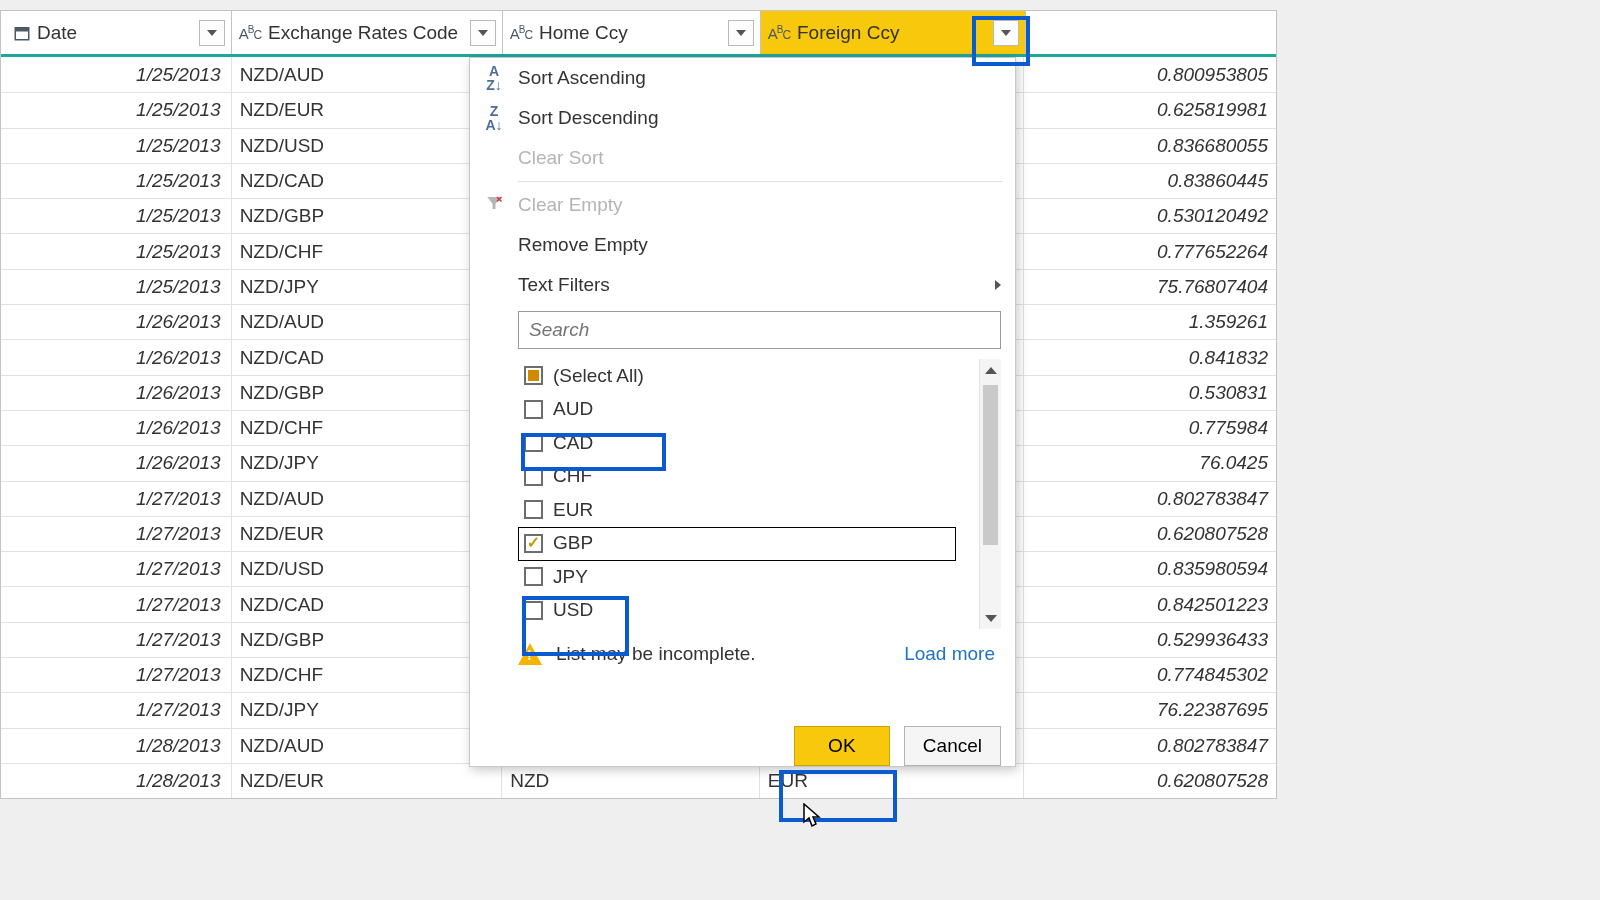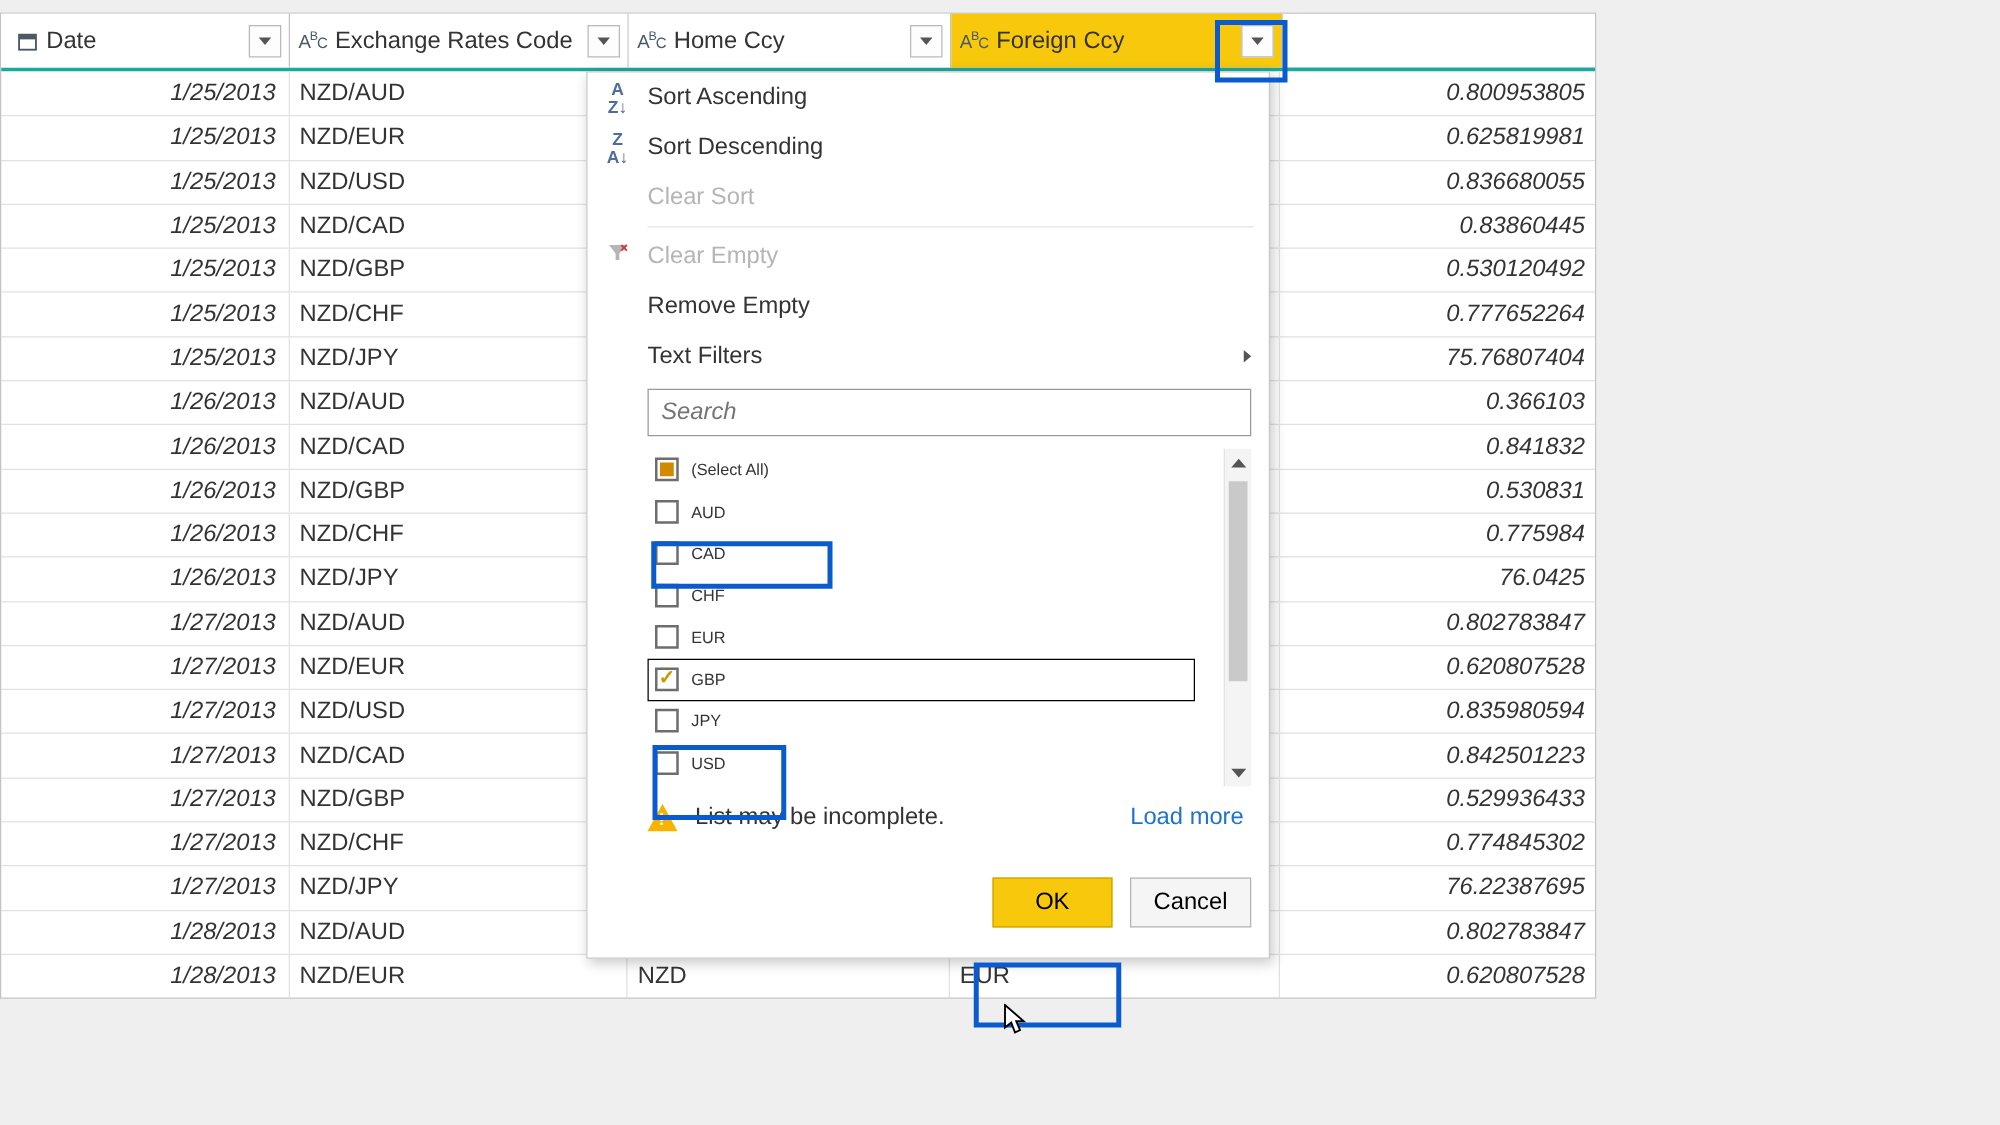--- a/index.html
+++ b/index.html
@@ -41,40 +41,40 @@
   .menu-item.disabled { color: #b5b5b5; }
   .menu-item .mico { position: absolute; left: 12px; width: 24px; text-align: center; }
   .menu-sep { height: 1px; background: #e3e3e3; margin: 3px 12px 3px 48px; }
   .menu-item .chevron { position: absolute; right: 14px; width: 0; height: 0; border-top: 5px solid transparent; border-bottom: 5px solid transparent; border-left: 6px solid #555; }
 
   .filter-body { margin: 6px 14px 0 48px; }
   .search-box { width: 100%; height: 38px; border: 1px solid #9a9a9a; font-size: 19px; font-style: italic; color: #888; padding: 0 10px; background:#fff; }
 
   .list-wrap { position: relative; margin-top: 10px; height: 270px; }
   .list-inner { position: absolute; left: 0; top: 0; bottom: 0; width: 450px; overflow: hidden; }
-  .chk-row { display: flex; align-items: center; height: 33.5px; font-size: 13px; color: #333; padding-left: 6px; }
+  .chk-row { display: flex; align-items: center; height: 33.5px; font-size: 19px; color: #333; padding-left: 6px; }
   .chk { width: 19px; height: 19px; border: 2px solid #6d6d6d; margin-right: 10px; display:flex; align-items:center; justify-content:center; flex:0 0 19px; }
   .chk.tri-state::after { content:""; width:11px; height:11px; background:#d18900; display:block; }
   .chk.checked { background:#fff; }
   .chk.checked::after { content:"✓"; color:#c89b00; font-size:16px; font-weight:bold; line-height:1; }
 
   .scrollbar { position: absolute; right: 0; top: 0; bottom: 0; width: 22px; background: #f4f4f4; border-left: 1px solid #e3e3e3; }
   .sb-btn { position:absolute; left:0; right:0; height:22px; display:flex; align-items:center; justify-content:center; }
   .sb-btn.up { top:0; } .sb-btn.down { bottom:0; }
   .sb-btn .tri-up { width:0;height:0;border-left:6px solid transparent;border-right:6px solid transparent;border-bottom:7px solid #555; }
   .sb-btn .tri-dn { width:0;height:0;border-left:6px solid transparent;border-right:6px solid transparent;border-top:7px solid #555; }
   .sb-thumb { position:absolute; left:3px; right:3px; top:26px; height:160px; background:#c9c9c9; }
 
   .warn-row { display:flex; align-items:center; margin: 14px 14px 0 48px; }
   .warn-ico { width:0;height:0;border-left:12px solid transparent;border-right:12px solid transparent;border-bottom:22px solid #f6b400; margin-right:14px; position:relative; }
   .warn-ico::after { content:"!"; position:absolute; left:-3px; top:4px; color:#fff; font-weight:bold; font-size:14px; }
   .warn-text { flex:1; font-size:19px; color:#333; }
   .load-more { font-size:19px; color:#1f74c7; cursor:pointer; margin-right:6px; }
 
-  .btn-row { position:absolute; bottom:24px; right:14px; display:flex; gap:14px; }
+  .btn-row { position:absolute; bottom:0; right:14px; display:flex; gap:14px; }
   .btn { height:40px; min-width:96px; display:flex; align-items:center; justify-content:center; font-size:19px; border:1px solid #b3b3b3; background:#f5f5f5; cursor:pointer; padding:0 18px; }
   .btn.ok { background:#f7c80b; border-color:#caa400; }
 
   
   .hl { position:absolute; border:4px solid #0a5bd0; z-index:100; pointer-events:none; }
 
   
   .cursor { position:absolute; z-index:120; width:18px; height:26px; }
   .cursor svg { display:block; }
 
@@ -176,21 +176,21 @@
         <div class="cell c1">NZD/JPY</div>
         <div class="cell c2"></div>
         <div class="cell c3"></div>
         <div class="cell c4">75.76807404</div>
       </div>
       <div class="row">
         <div class="cell c0">1/26/2013</div>
         <div class="cell c1">NZD/AUD</div>
         <div class="cell c2"></div>
         <div class="cell c3"></div>
-        <div class="cell c4">0.366103</div>
+        <div class="cell c4">1.359261</div>
       </div>
       <div class="row">
         <div class="cell c0">1/26/2013</div>
         <div class="cell c1">NZD/CAD</div>
         <div class="cell c2"></div>
         <div class="cell c3"></div>
         <div class="cell c4">0.841832</div>
       </div>
       <div class="row">
         <div class="cell c0">1/26/2013</div>

